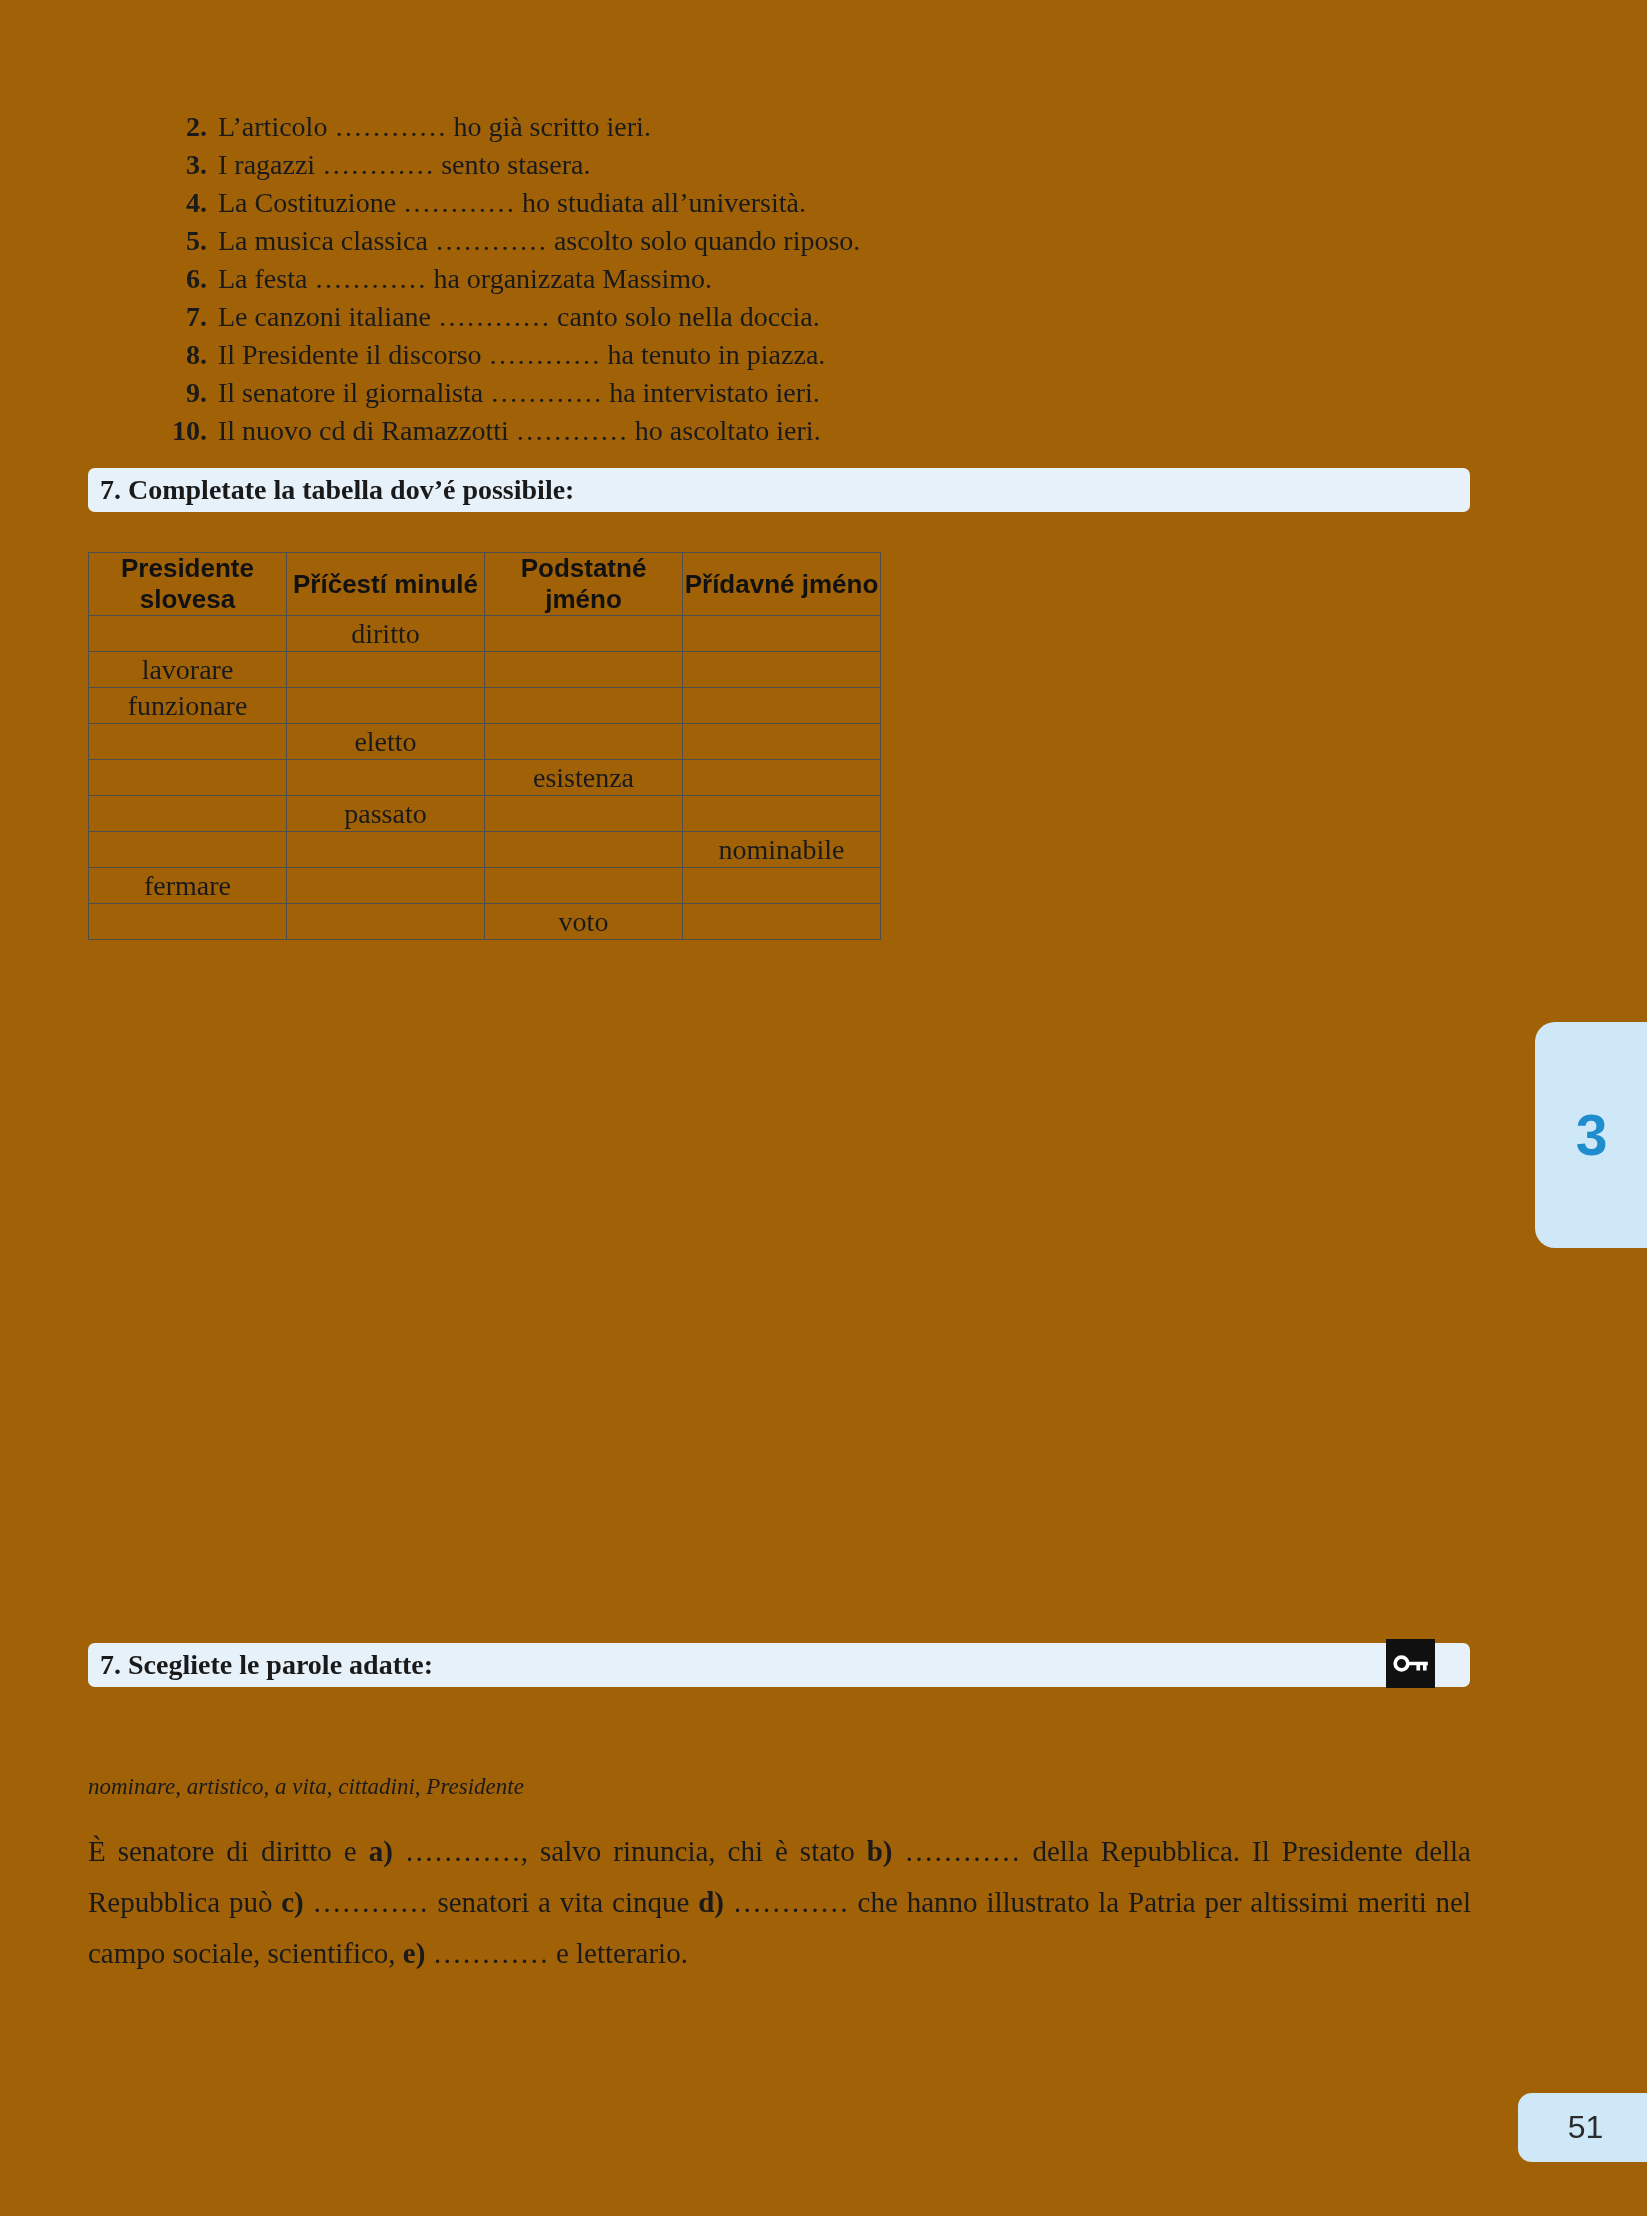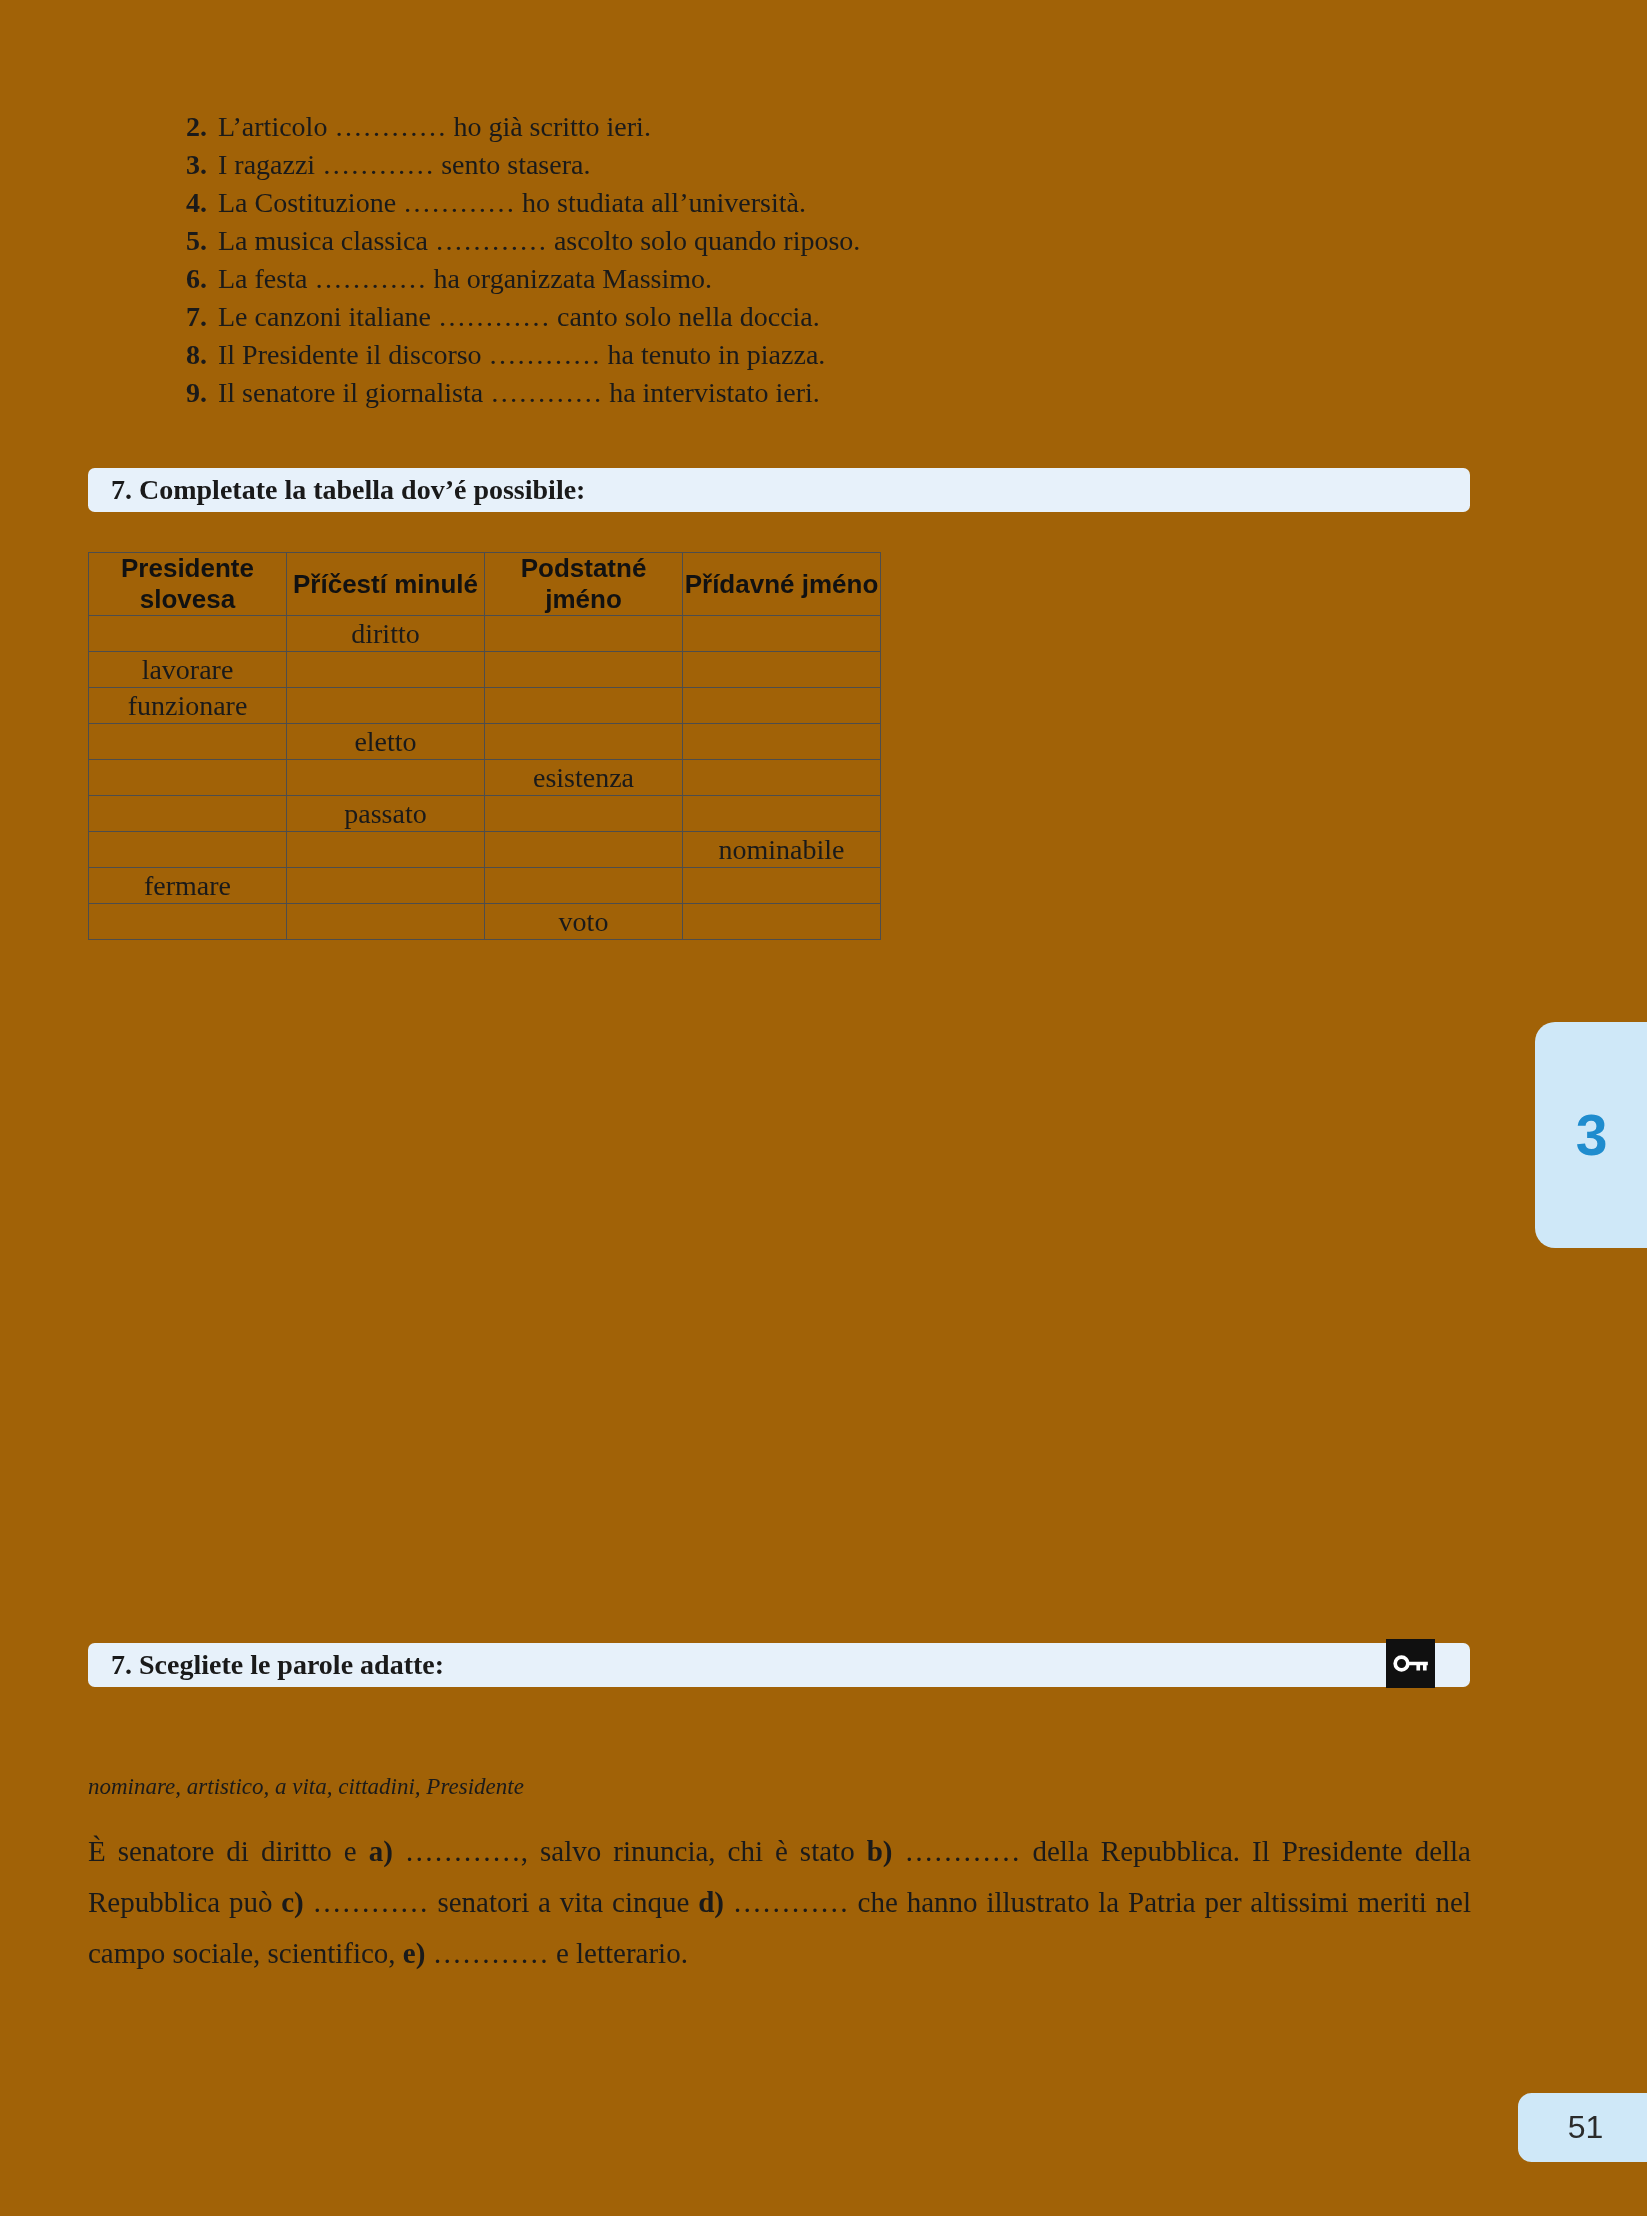--- a/index.html
+++ b/index.html
@@ -16,21 +16,21 @@
   
   .ex-list { position:absolute; left:126px; top:108px; }
   .ex-item { line-height:38px; font-size:28px; white-space:nowrap; }
   .ex-item .num { display:inline-block; width:81px; text-align:right; font-weight:bold; margin-right:11px; }
 
   
   .section-bar {
     position:absolute; left:88px; width:1382px; height:44px;
     background:#e7f1fa; border-radius:6.7px;
     display:flex; align-items:center;
-    padding-left:23px;
+    padding-left:12px;
     font-weight:bold; font-size:28px;
   }
   .bar-7 { top:468px; }
   .bar-8 { top:1643px; }
 
   
   .key-icon {
     position:absolute; left:1386px; top:1639px;
     width:49px; height:49px; display:block;
   }
@@ -90,20 +90,21 @@
       <div class="ex-item"><span class="num">5.</span><span class="txt">La musica classica ………… ascolto solo quando riposo.</span></div>
 
       <div class="ex-item"><span class="num">6.</span><span class="txt">La festa ………… ha organizzata Massimo.</span></div>
 
       <div class="ex-item"><span class="num">7.</span><span class="txt">Le canzoni italiane ………… canto solo nella doccia.</span></div>
 
       <div class="ex-item"><span class="num">8.</span><span class="txt">Il Presidente il discorso ………… ha tenuto in piazza.</span></div>
 
       <div class="ex-item"><span class="num">9.</span><span class="txt">Il senatore il giornalista ………… ha intervistato ieri.</span></div>
 
+      <div class="ex-item"><span class="num">10.</span><span class="txt">Il nuovo cd di Ramazzotti ………… ho ascoltato ieri.</span></div>
     </div>
 
   <div class="section-bar bar-7">
     <span>7. Completate la tabella dov’é possibile:</span>
   </div>
 
   <div class="tbl-wrap">
     <table>
       <thead>
         <tr>

